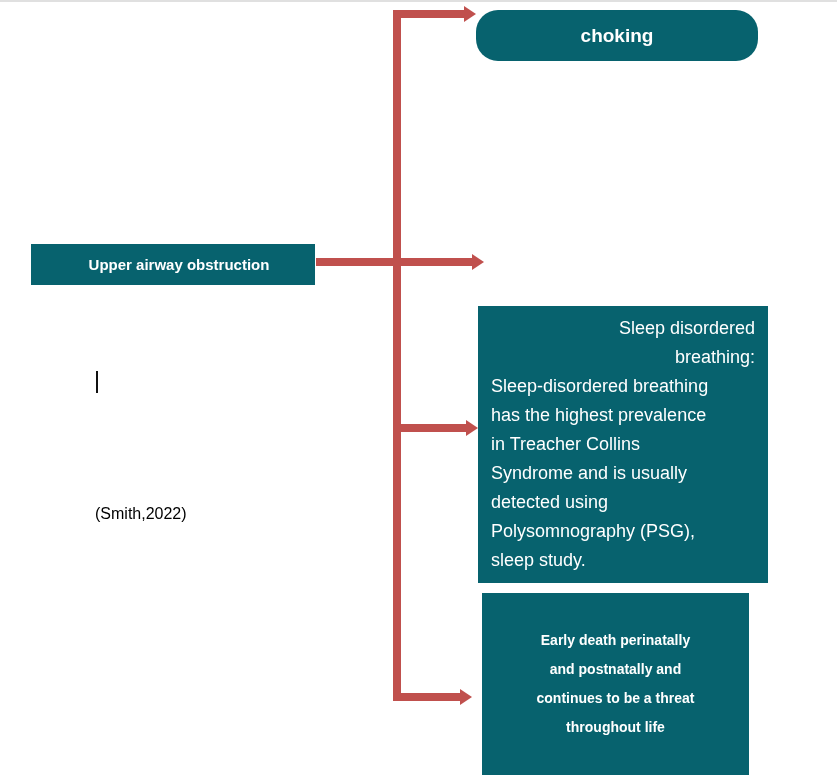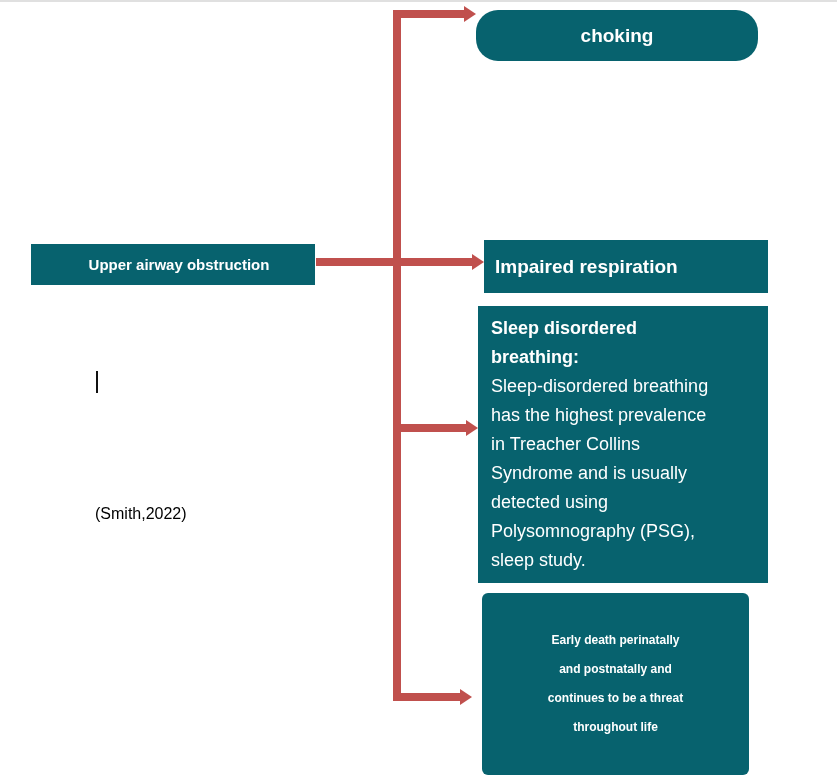--- a/index.html
+++ b/index.html
@@ -47,36 +47,35 @@
     font-weight: bold; font-size: 19px;
   }
   .sleep-box {
     left: 478px; top: 306px;
     width: 290px; height: 277px;
     padding: 8px 13px;
     font-size: 18px;
     line-height: 29px;
   }
   .sleep-title {
-    text-align: left;
-    font-weight: bold;
+    text-align: right;
+    font-weight: normal;
     white-space: pre-line;
   }
   .sleep-body {
     text-align: left;
     white-space: pre-line;
   }
   .early-box {
     left: 482px; top: 593px;
     width: 267px; height: 182px;
     display: flex; align-items: center; justify-content: center;
     text-align: center;
-    font-weight: bold; font-size: 12px;
+    font-weight: bold; font-size: 14px;
     line-height: 29px;
-    border-radius: 6px;
   }
   .early-text { white-space: pre-line; }
   .line {
     position: absolute;
     background: #c0504d;
   }
   .v-line {
     left: 393px; top: 10px;
     width: 8px; height: 691px;
   }
@@ -126,23 +125,20 @@
   <div class="arrowhead ah-bottom"></div>
 
   <div class="teal-box root-box">
     <span>Upper airway obstruction</span>
   </div>
 
   <div class="teal-box choking-box">
     <span>choking</span>
   </div>
 
-  <div class="teal-box impaired-box">
-    <span>Impaired respiration</span>
-  </div>
 
   <div class="teal-box sleep-box">
     <div class="sleep-title">Sleep disordered
 breathing:</div>
     <div class="sleep-body">Sleep-disordered breathing
 has the highest prevalence
 in Treacher Collins
 Syndrome and is usually
 detected using
 Polysomnography (PSG),

